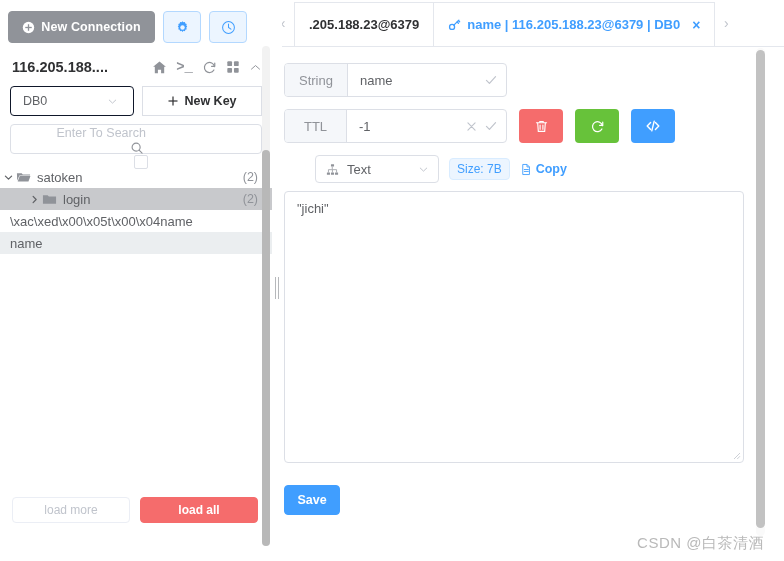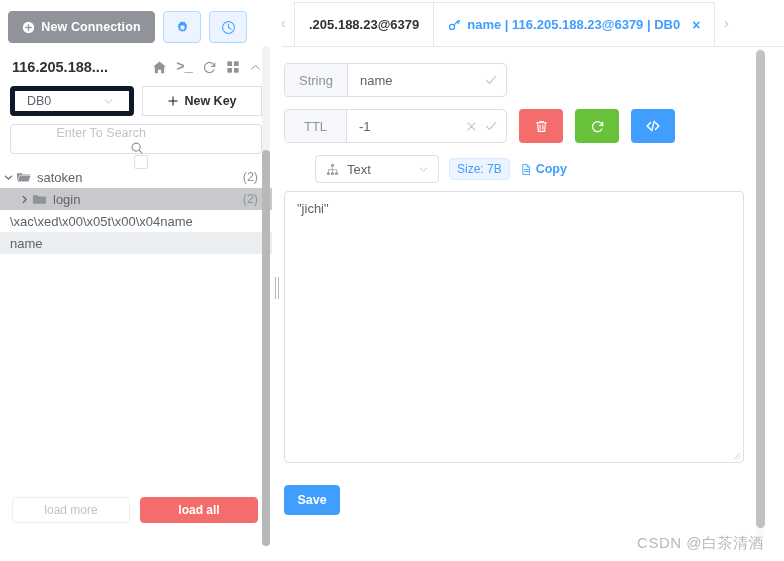--- a/index.html
+++ b/index.html
@@ -88,21 +88,21 @@
   }
 
   .row-controls {
     display: flex;
     gap: 8px;
     padding: 4px 10px 0 10px;
   }
   .select-db {
     flex: 0 0 124px;
     height: 30px;
-    border: 5px solid #0f172a;
+    border: 1px solid #0f172a;
     border-radius: 4px;
     display: flex; align-items: center;
     padding: 0 14px 0 12px;
     font-size: 12.5px;
     color: #606266;
     background: #fff;
     cursor: pointer;
   }
   .select-db .lbl { flex: 1 1 auto; }
   .btn-newkey {
@@ -572,21 +572,21 @@
         <span class="folder">
           <svg class="svg-ico" width="15" height="15" viewBox="0 0 16 16" fill="#909399">
             <path d="M1 3.4h5l1.2 1.4H15v1.1H3.6L1.2 11.4z"></path>
             <path d="M3.9 6.4H15.4l-2.1 5.9H1.8z"></path>
           </svg>
         </span>
         <span class="tlabel">satoken</span>
         <span class="tcount">(2)</span>
       </div>
 
-      <div class="tree-row sel" style="padding-left:16px;">
+      <div class="tree-row sel" style="padding-left:26px;">
         <span class="caret">
           <svg class="svg-ico" width="11" height="11" viewBox="0 0 16 16" fill="none" stroke="#606266" stroke-width="1.8">
             <path d="M6 3.5L10.4 8 6 12.5" stroke-linecap="round" stroke-linejoin="round"></path>
           </svg>
         </span>
         <span class="folder">
           <svg class="svg-ico" width="15" height="15" viewBox="0 0 16 16" fill="#909399">
             <path d="M1 3.4h5l1.3 1.5H15v7.7H1z"></path>
           </svg>
         </span>

